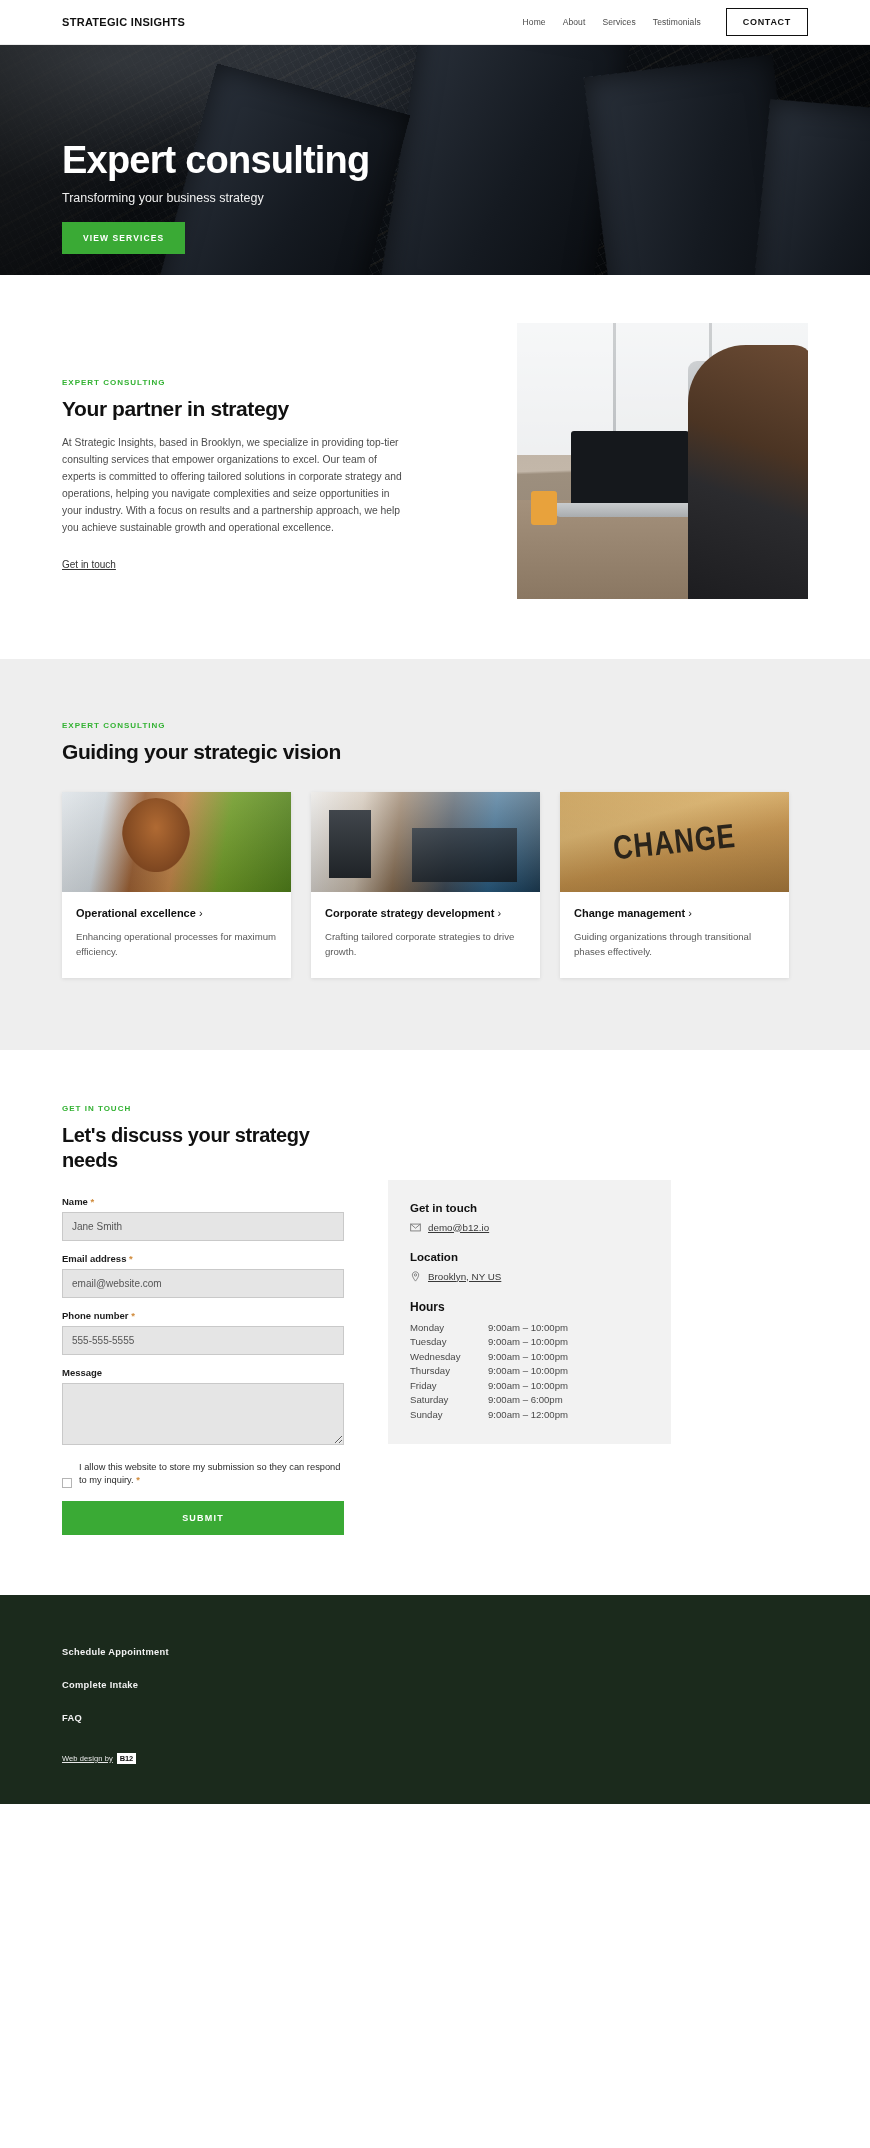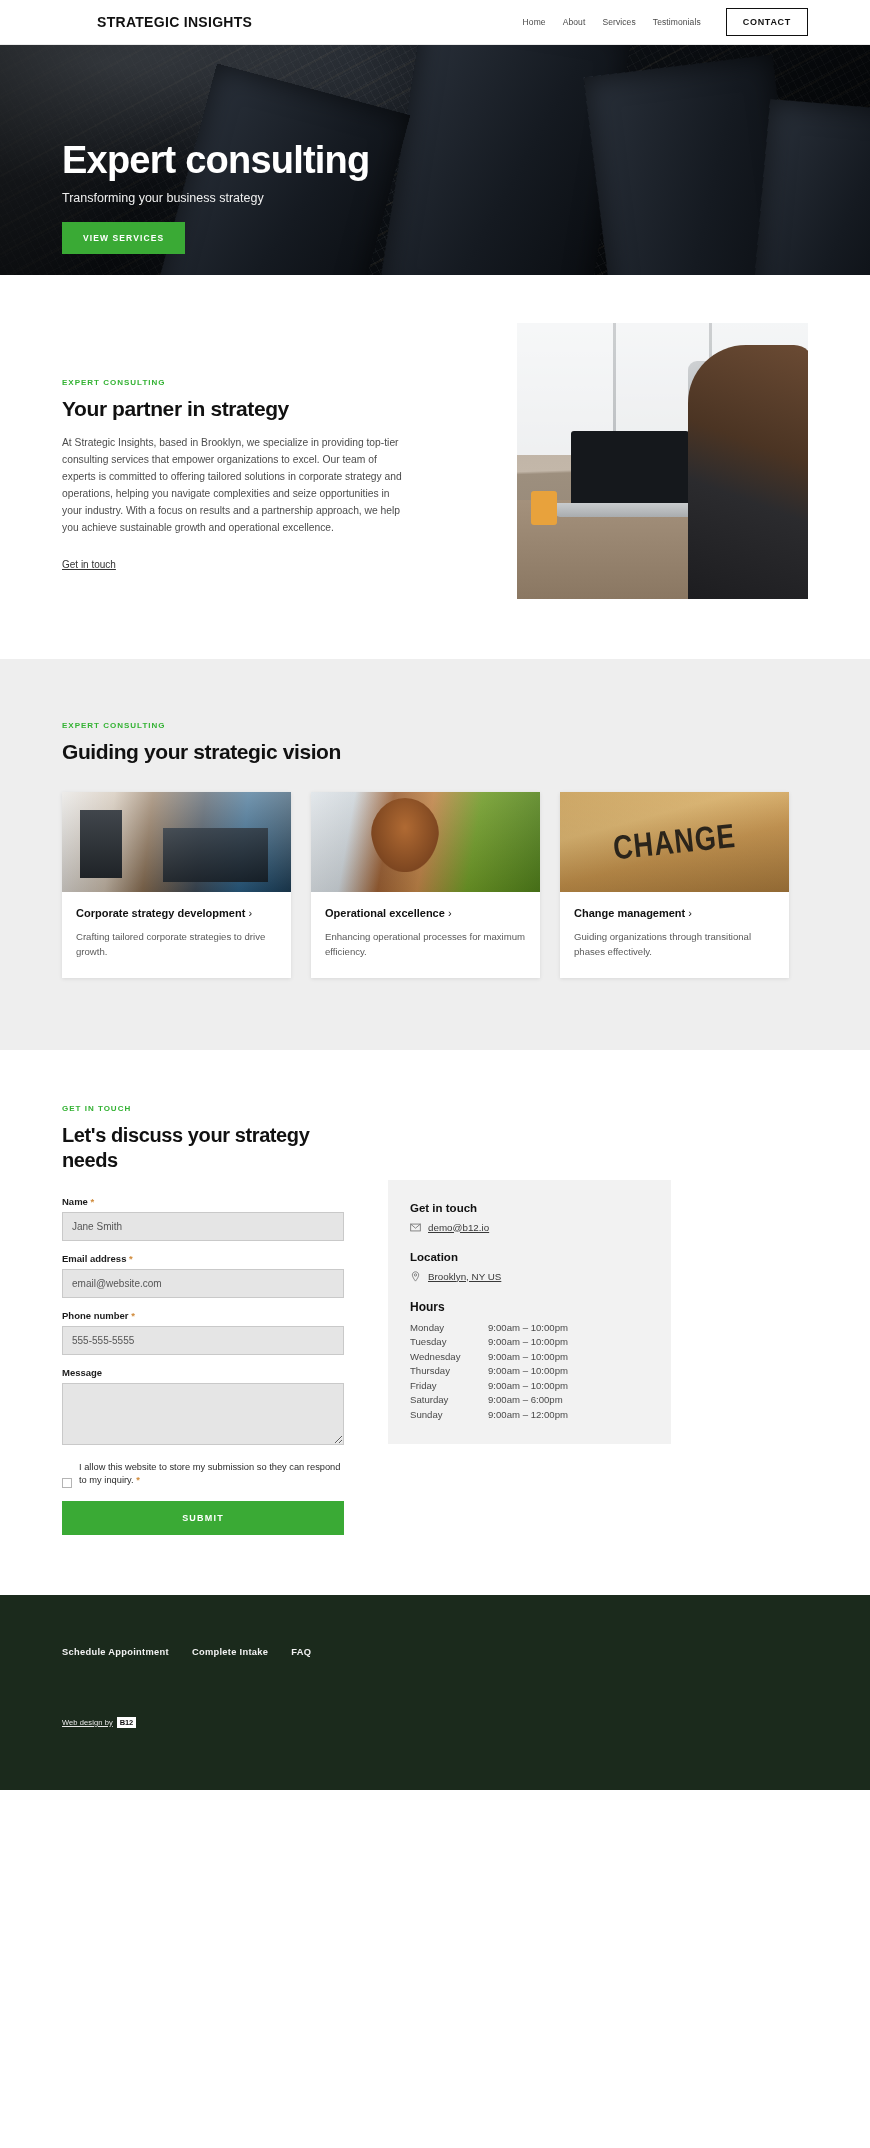--- a/index.html
+++ b/index.html
@@ -16,26 +16,25 @@
   .site-header {
     height: 45px;
     width: 870px;
     background: #ffffff;
     display: flex;
     align-items: center;
     padding: 0 62px;
     border-bottom: 1px solid #ececec;
   }
   .brand {
-    font-size: 14px;
+    font-size: 11px;
     font-weight: 700;
     letter-spacing: 0.3px;
     color: #111111;
     white-space: nowrap;
-    margin-left: 35px;
   }
   .nav-wrap {
     margin-left: auto;
     display: flex;
     align-items: center;
     gap: 17px;
   }
   .nav-link {
     font-size: 8.5px;
     color: #4a4a4a;
@@ -355,21 +354,21 @@
   .hours-day { font-size: 9.6px; color: #4a4a4a; }
   .hours-time { font-size: 9.6px; color: #4a4a4a; }
 
   
   .site-footer {
     width: 870px;
     background: #1b2a1c;
     padding: 52px 62px 40px 62px;
     min-height: 195px;
   }
-  .footer-nav { display: flex; gap: 23px; margin-bottom: 60px; }
+  .footer-nav { display: flex; gap: 23px; margin-bottom: 30px; flex-direction: column; }
   .footer-link {
     font-size: 9.3px;
     font-weight: 700;
     color: #f2f2f2;
     text-decoration: none;
     letter-spacing: 0.3px;
   }
   .footer-credit { display: flex; align-items: center; gap: 4px; }
   .credit-text {
     font-size: 7.5px;
@@ -433,32 +432,32 @@
     <div class="phone"></div>
   </div>
 </section>
 
 <section class="services">
   <div class="eyebrow">EXPERT CONSULTING</div>
   <h2 class="svc-title">Guiding your strategic vision</h2>
   <div class="cards">
 
     <article class="card">
+      <div class="card-img img2"></div>
+      <div class="card-body">
+        <h3 class="card-title"><span>Operational excellence</span> <span class="chev">›</span></h3>
+        <p class="card-desc">Enhancing operational processes for maximum efficiency.</p>
+      </div>
+    </article>
+
+    <article class="card">
       <div class="card-img img1"></div>
       <div class="card-body">
         <h3 class="card-title"><span>Corporate strategy development</span> <span class="chev">›</span></h3>
         <p class="card-desc">Crafting tailored corporate strategies to drive growth.</p>
-      </div>
-    </article>
-
-    <article class="card">
-      <div class="card-img img2"></div>
-      <div class="card-body">
-        <h3 class="card-title"><span>Operational excellence</span> <span class="chev">›</span></h3>
-        <p class="card-desc">Enhancing operational processes for maximum efficiency.</p>
       </div>
     </article>
 
     <article class="card">
       <div class="card-img img3">
         <span class="word">CHANGE</span>
       </div>
       <div class="card-body">
         <h3 class="card-title"><span>Change management</span> <span class="chev">›</span></h3>
         <p class="card-desc">Guiding organizations through transitional phases effectively.</p>

